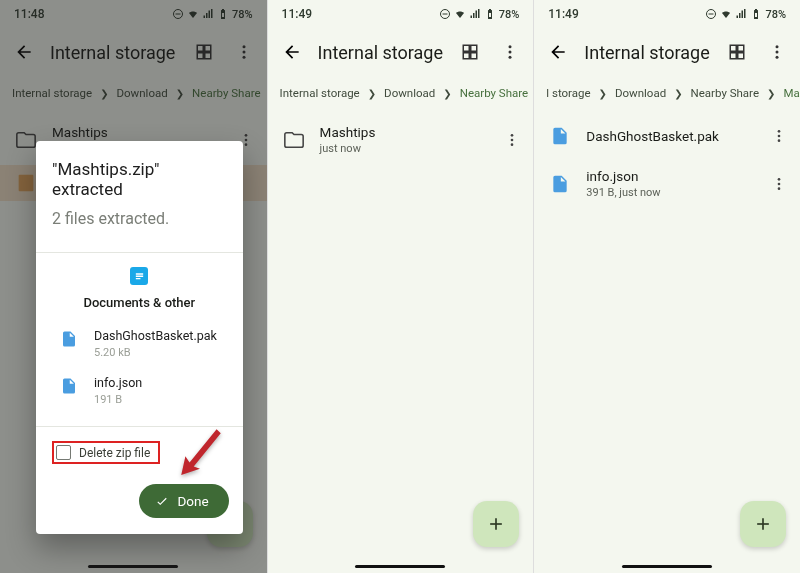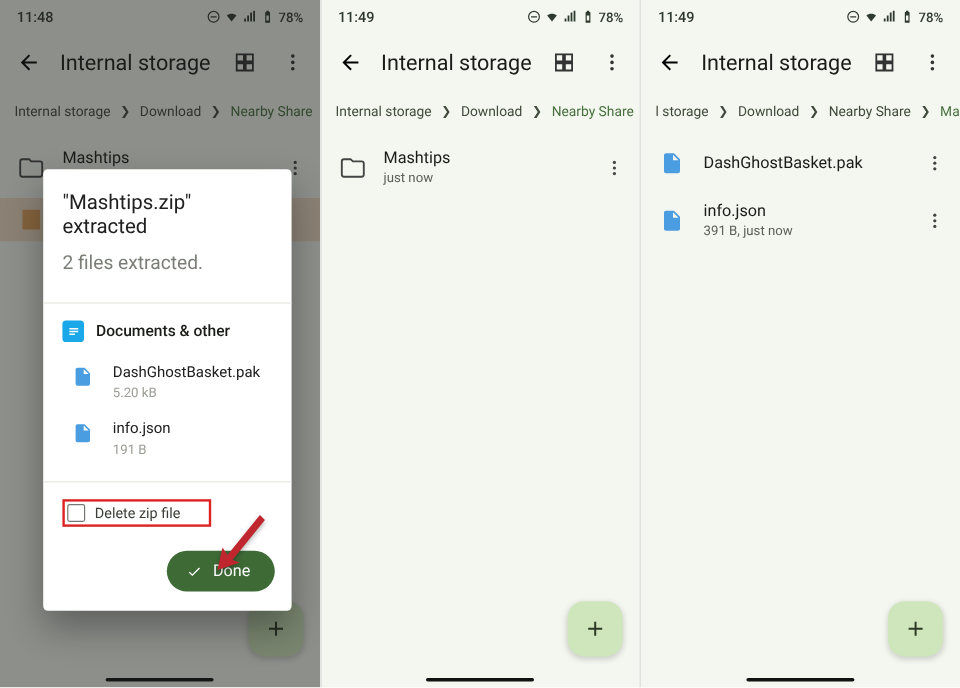--- a/index.html
+++ b/index.html
@@ -44,29 +44,29 @@
 
   
   .dim { position:absolute; inset:0; background: rgba(30,30,30,0.48); }
 
   
   .dialog { position:absolute; top:141px; left:36px; right:24px; background:#fff; border-radius:4px; box-shadow: 0 14px 30px rgba(0,0,0,0.32); padding:0; }
   .dlg-pad { padding: 18px 16px 10px 16px; }
   .dlg-title { font-size:17px; color:#202020; margin-bottom:10px; }
   .dlg-sub { font-size:16px; color:#7a7e77; }
   .dlg-sep { height:1px; background:#e4e6e0; margin: 14px 0 0 0; }
-  .dlg-section { display:flex; align-items:center; gap:10px; padding: 14px 16px 8px 16px; }
+  .dlg-section { display:flex; align-items:center; gap:10px; padding: 14px 16px 8px 16px; flex-direction: column; }
   .dlg-section .tag { width:18px; height:18px; background:#1aa8e8; border-radius:3px; display:flex; align-items:center; justify-content:center; color:#fff; font-size:11px; }
   .dlg-section .lbl { font-size:13px; color:#1a1c18; font-weight:500; }
   .dlg-file { display:flex; align-items:flex-start; gap:14px; padding: 10px 16px 6px 24px; }
   .dlg-file .fi { width:20px; height:20px; color:#4a9de0; margin-top:2px; }
   .dlg-file .fn { font-size:12.5px; color:#202020; }
   .dlg-file .fs { font-size:11px; color:#9a9e96; margin-top:3px; }
   .dlg-del { display:flex; align-items:center; gap:10px; padding: 14px 16px; }
-  .dlg-del-box { border: 2.5px solid #d22; padding: 2px 24px 2px 2px; display:inline-flex; align-items:center; gap:8px; }
+  .dlg-del-box { border: 2.5px solid #d22; padding: 2px 8px 2px 2px; display:inline-flex; align-items:center; gap:8px; }
   .chk { width:15px; height:15px; border:1.6px solid #757973; border-radius:2px; }
   .dlg-del .dlbl { font-size:12px; color:#3a3e36; }
   .dlg-done-row { display:flex; justify-content:flex-end; padding: 6px 14px 16px 14px; }
   .done-btn { background:#3e6a36; color:#fff; border:none; border-radius:20px; padding:9px 20px 9px 16px; font-size:13.5px; display:flex; align-items:center; gap:8px; }
   .done-btn svg { width:14px; height:14px; }
 
   
   .arrow { position:absolute; top:425px; left:175px; width:52px; height:52px; pointer-events:none; }
   .arrow svg { width:100%; height:100%; filter: drop-shadow(0 2px 2px rgba(0,0,0,0.3)); }
 

